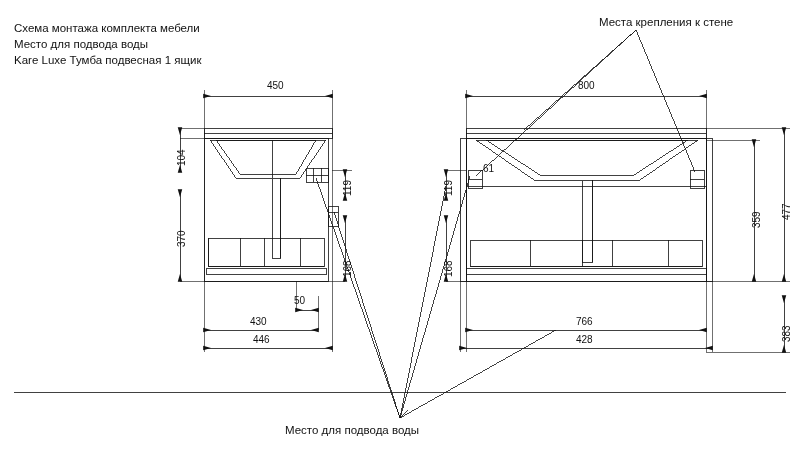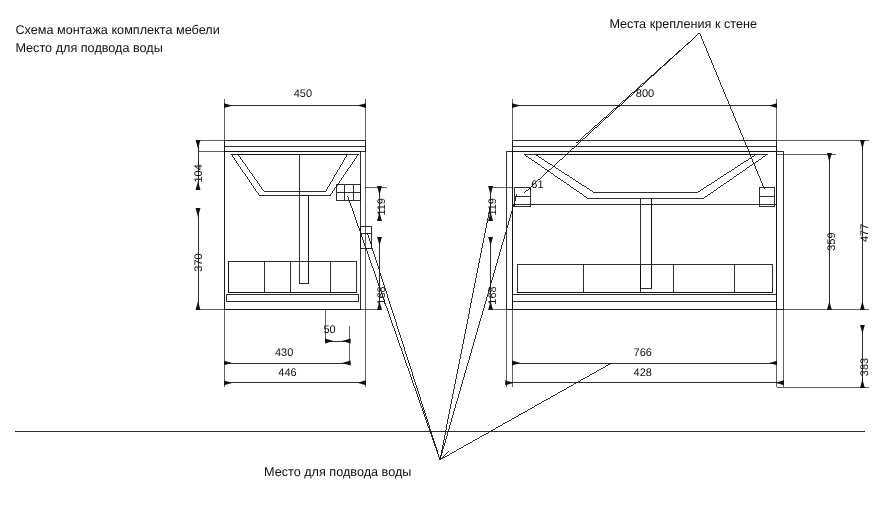--- a/index.html
+++ b/index.html
@@ -44,20 +44,21 @@
   }
   .label.vert {
     transform: rotate(-90deg);
     transform-origin: left top;
   }
   .annot {
     position: absolute;
     font-size: 11.5px;
     color: #111;
     white-space: nowrap;
+    margin-left: 45px;
   }
 </style>
 </head>
 <body>
 
 <div id="stage">
 
   <svg class="sheet" viewBox="0 0 800 464">
     <defs>
       <marker id="arrIn" markerWidth="10" markerHeight="8" refX="9" refY="4" orient="auto" markerUnits="strokeWidth">
@@ -245,20 +246,21 @@
         <path d="M400 418 L556 330"></path>
       </g>
 
       <line x1="14" y1="392" x2="786" y2="392"></line>
     </g>
   </svg>
 
   <div class="title-block">
     <div>Схема монтажа комплекта мебели</div>
     <div>Место для подвода воды</div>
+    <div>Kare Luxe Тумба подвесная 1 ящик</div>
   </div>
 
   <div class="annot" style="left:554px; top:16px;">Места крепления к стене</div>
   <div class="annot" style="left:240px; top:424px;">Место для подвода воды</div>
 
   <div class="label" style="left:267px; top:80px;">450</div>
   <div class="label vert" style="left:176px; top:166px;">104</div>
   <div class="label vert" style="left:176px; top:247px;">370</div>
   <div class="label vert" style="left:342px; top:196px;">119</div>
   <div class="label vert" style="left:342px; top:277px;">168</div>

